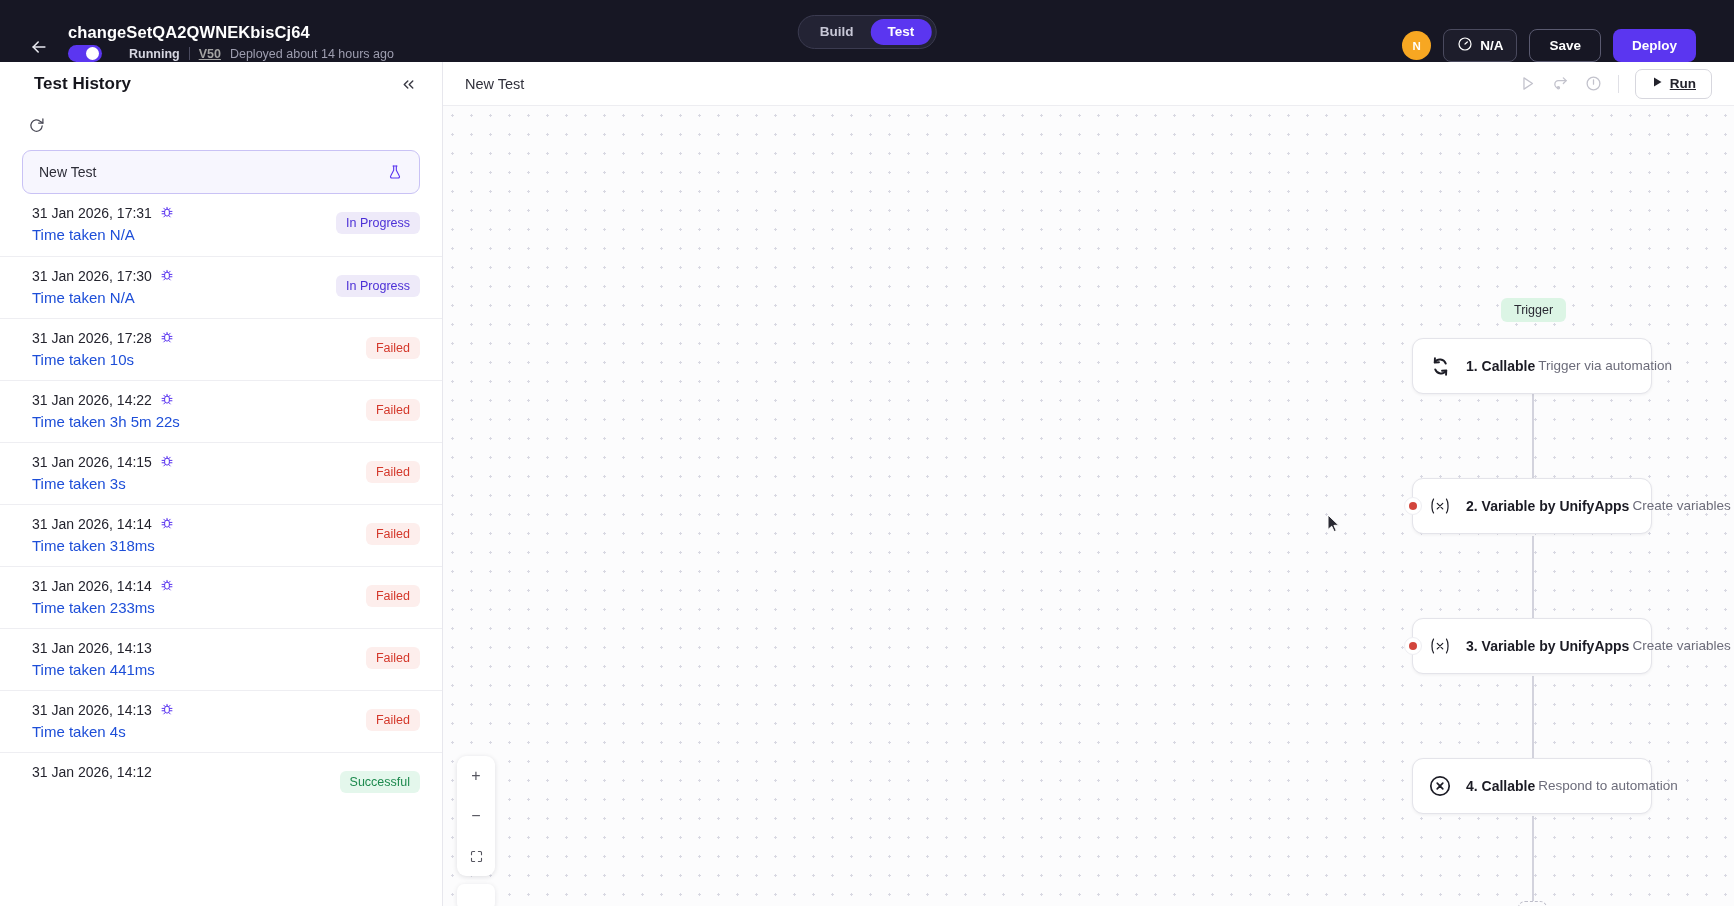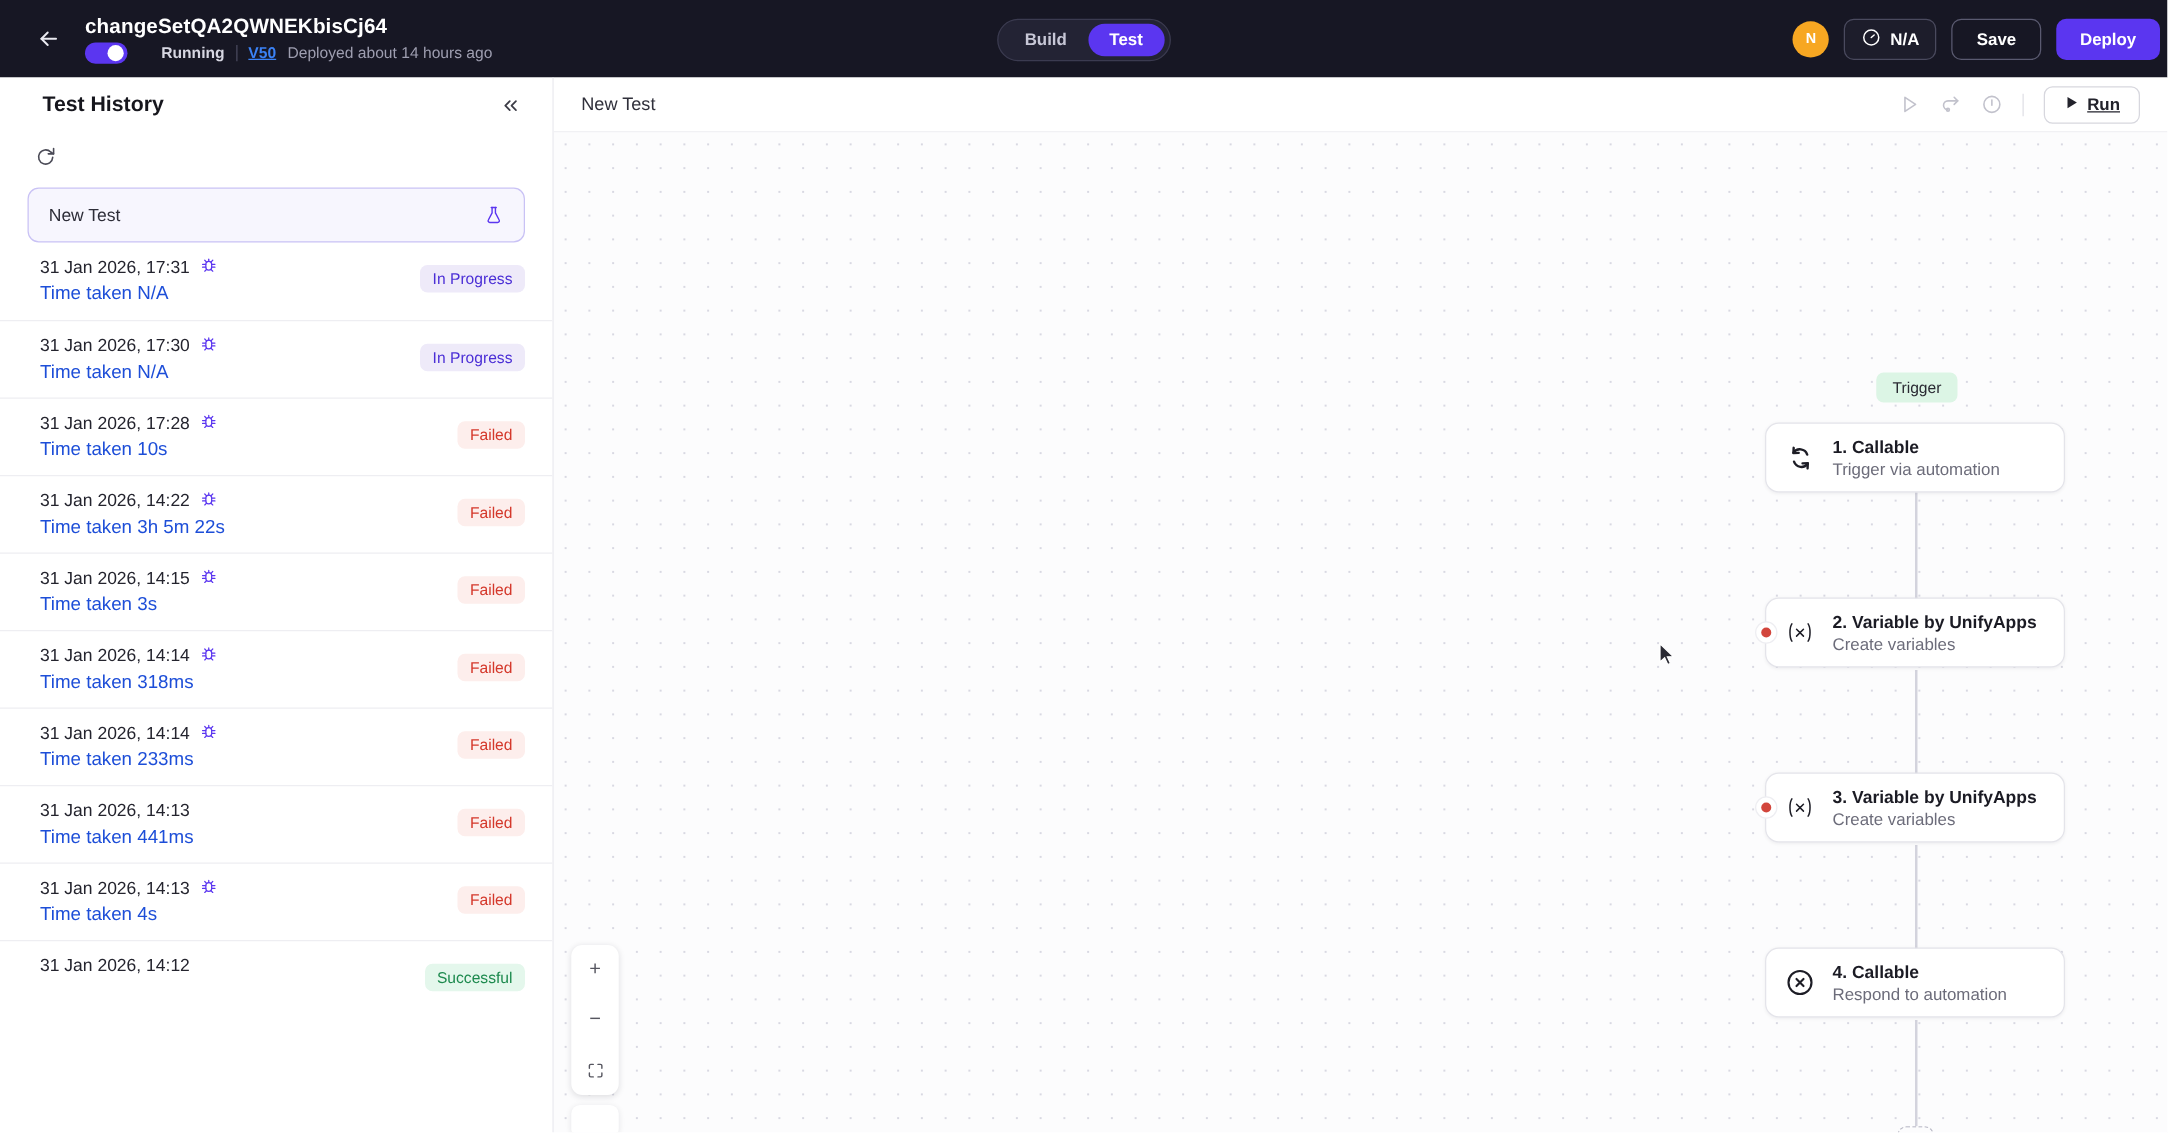--- a/index.html
+++ b/index.html
@@ -8,43 +8,43 @@
     font-family: "Liberation Sans", sans-serif;
     background: #ffffff;
     overflow: hidden;
   }
   .app { position: relative; width: 1734px; height: 906px; display: flex; flex-direction: column; }
 
   
   .topbar {
     height: 62px; flex: 0 0 62px;
     background: #171724;
-    display: flex; align-items: center;
-    padding: 0 6px 0 24px;
+    display: flex; align-items: flex-end;
+    padding: 0 38px 0 24px;
     position: relative;
   }
   .back-btn {
     width: 30px; height: 30px; flex: 0 0 30px;
     display: flex; align-items: center; justify-content: center;
     cursor: pointer; color: #e9e9f0;
   }
   .title-block { margin-left: 14px; display: flex; flex-direction: column; justify-content: center; gap: 3px; }
   .app-title { color: #ffffff; font-size: 16.5px; font-weight: bold; letter-spacing: .1px; }
   .subrow { display: flex; align-items: center; gap: 9px; height: 17px; }
   .toggle {
     width: 34px; height: 17px; border-radius: 9px; background: #5b36f0;
     position: relative; cursor: pointer; flex: 0 0 34px;
   }
   .toggle .knob {
     position: absolute; top: 2px; left: 18px; width: 13px; height: 13px;
     border-radius: 50%; background: #fff;
   }
   .run-state { color: #d7d7e2; font-size: 12.5px; font-weight: bold; margin-left: 18px; }
   .vbar { width: 1px; height: 13px; background: #4a4a5e; }
-  .ver-link { color: #3b82f6; font-size: 12.5px; font-weight: bold; text-decoration: underline; cursor: pointer; }
+  .ver-link { color: #a3a3a3; font-size: 12.5px; font-weight: bold; text-decoration: underline; cursor: pointer; }
   .deployed { color: #9e9eb0; font-size: 12.5px; }
 
   .mode-switch {
     position: absolute; left: 50%; transform: translateX(-50%);
     top: 15px;
     display: flex; align-items: center; gap: 0;
     background: #232334; border: 1px solid #3b3b50;
     border-radius: 18px; padding: 4px; height: 34px;
   }
   .mode-opt {
@@ -168,21 +168,21 @@
   }
 
   .node {
     position: absolute; width: 240px; min-height: 56px;
     background: #fff; border: 1px solid #e4e4ea; border-radius: 11px;
     box-shadow: 0 1px 3px rgba(20,20,40,.06);
     display: flex; align-items: center; gap: 13px;
     padding: 10px 14px; cursor: pointer;
   }
   .node-ico { width: 26px; flex: 0 0 26px; display: flex; align-items: center; justify-content: center; color: #1d1d26; }
-  .node-txt { display: flex; flex-direction: column; gap: 3px; min-width: 0; }
+  .node-txt { display: flex; flex-direction: row; gap: 3px; min-width: 0; }
   .node-title { font-size: 14px; font-weight: bold; color: #1b1b24; white-space: nowrap; }
   .node-sub { font-size: 13.5px; color: #6c6c7a; white-space: nowrap; }
   .err-dot {
     position: absolute; left: -9px; top: 50%; transform: translateY(-50%);
     width: 18px; height: 18px; border-radius: 50%; background: #fff;
     border: 1px solid #eeeef2; display: flex; align-items: center; justify-content: center;
   }
   .err-dot i { width: 8px; height: 8px; border-radius: 50%; background: #d2453c; display: block; }
 
   .add-node {

